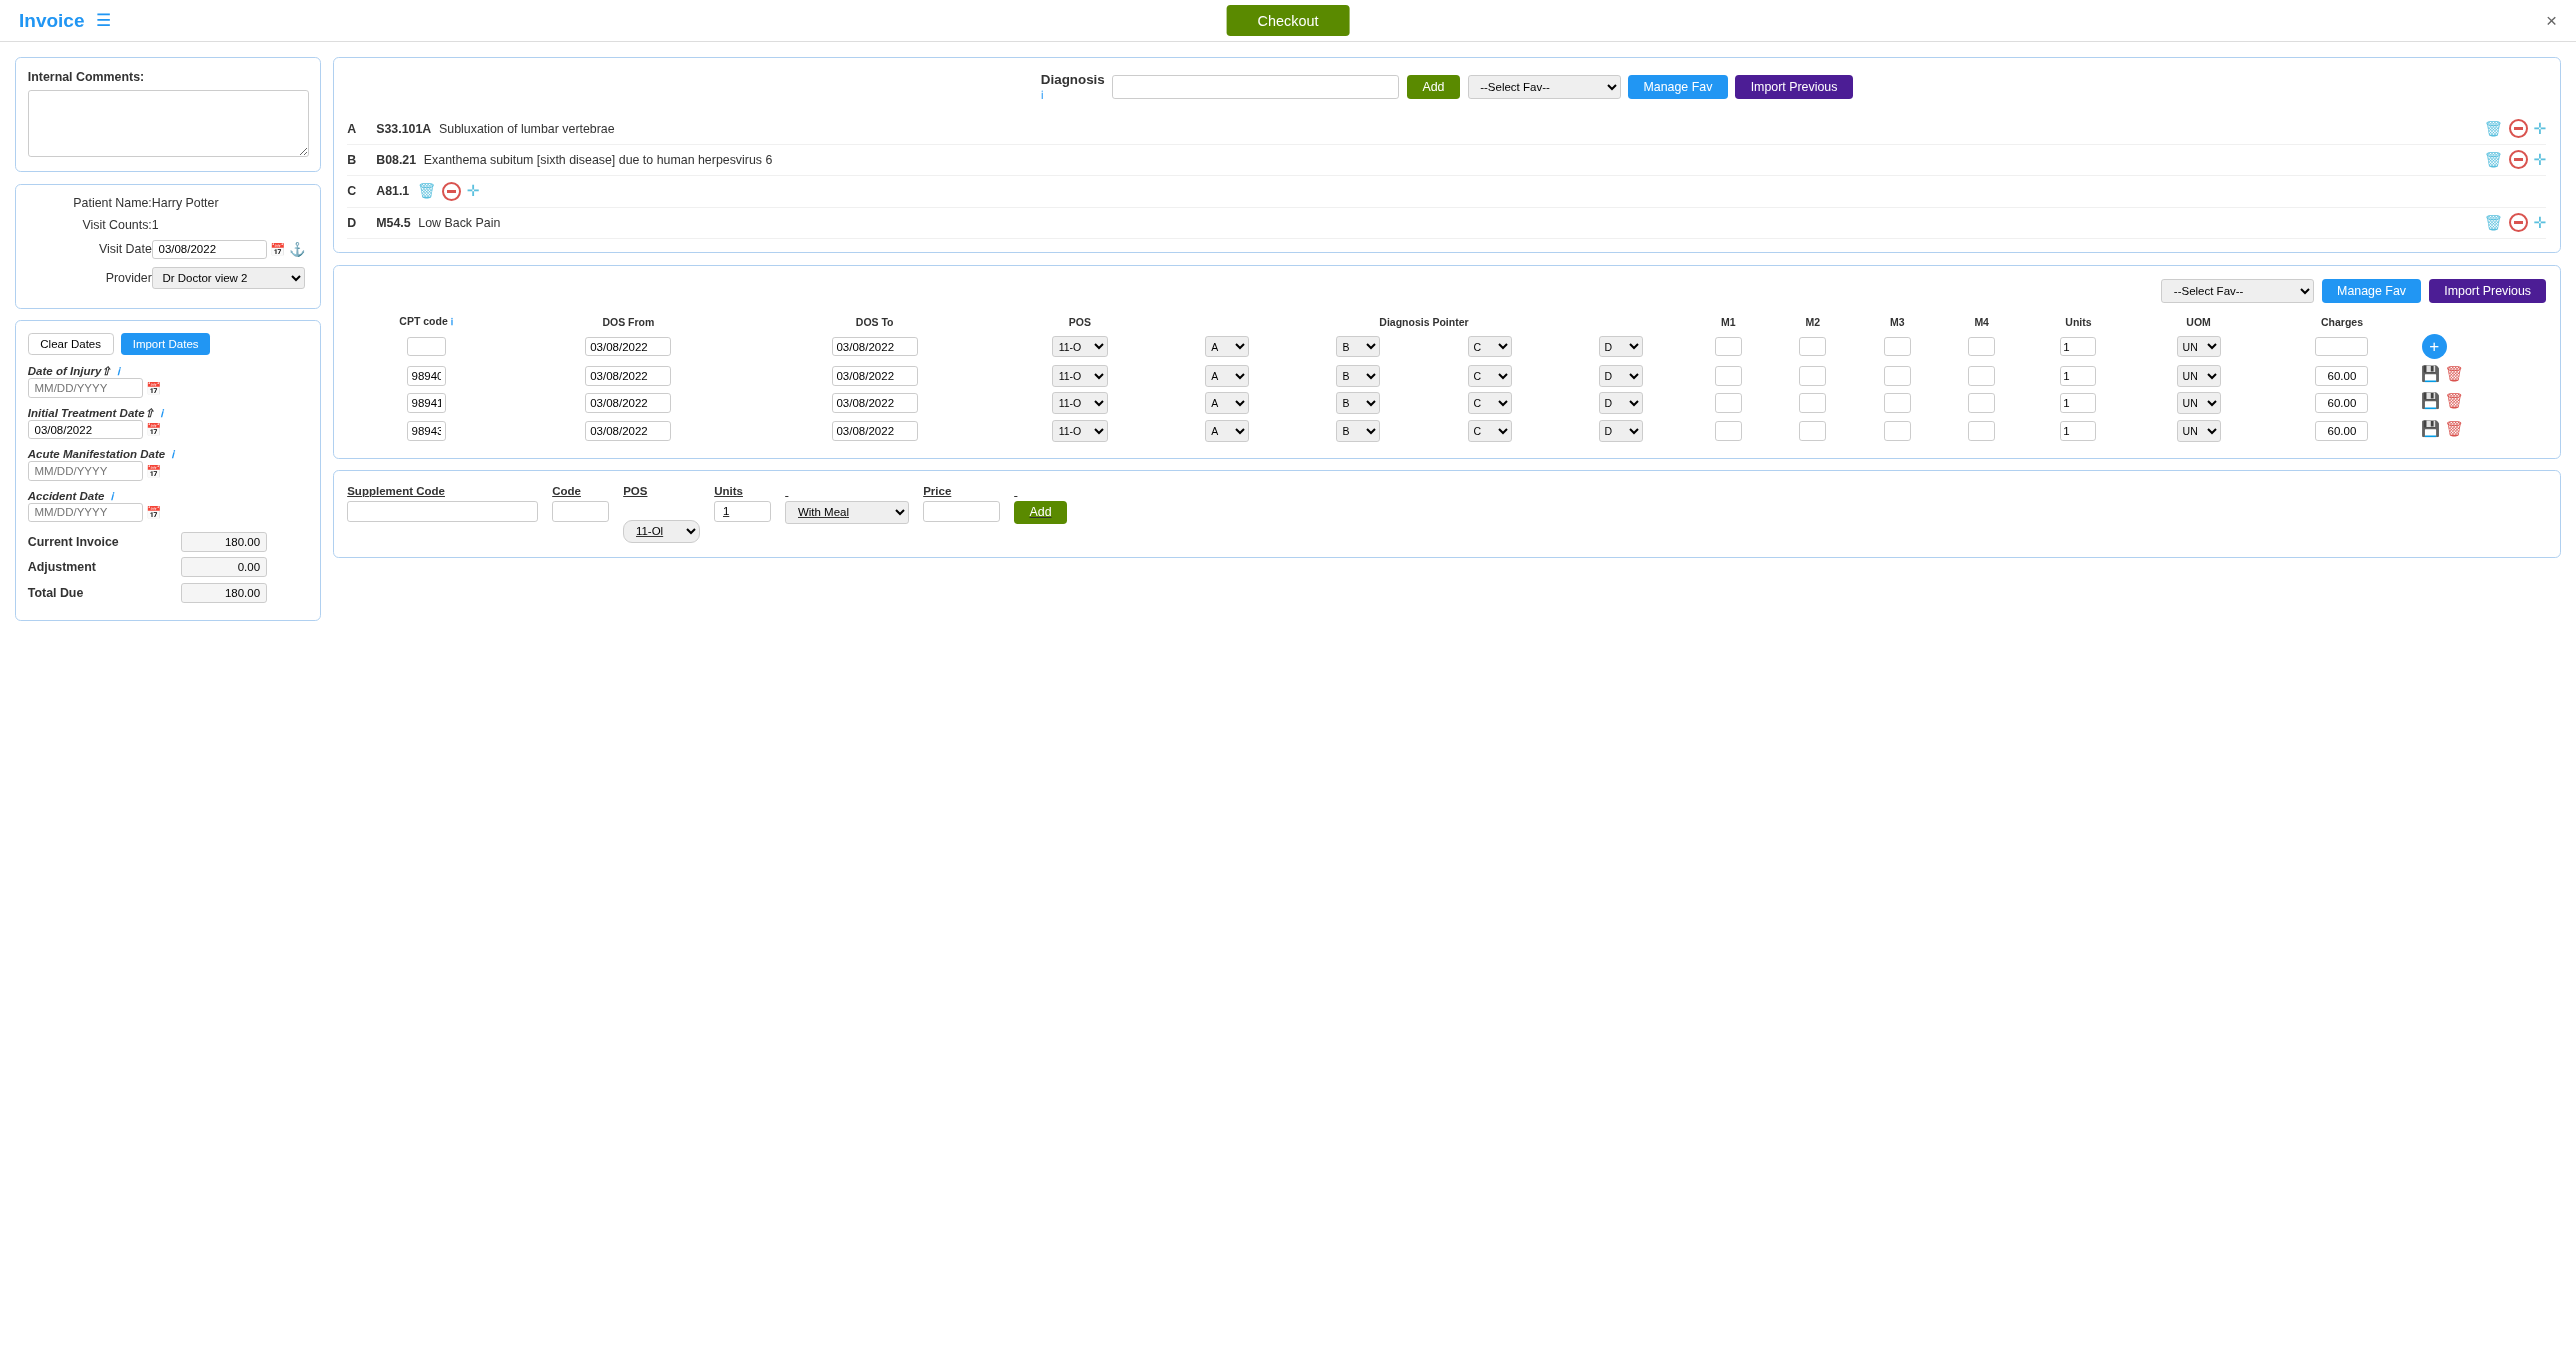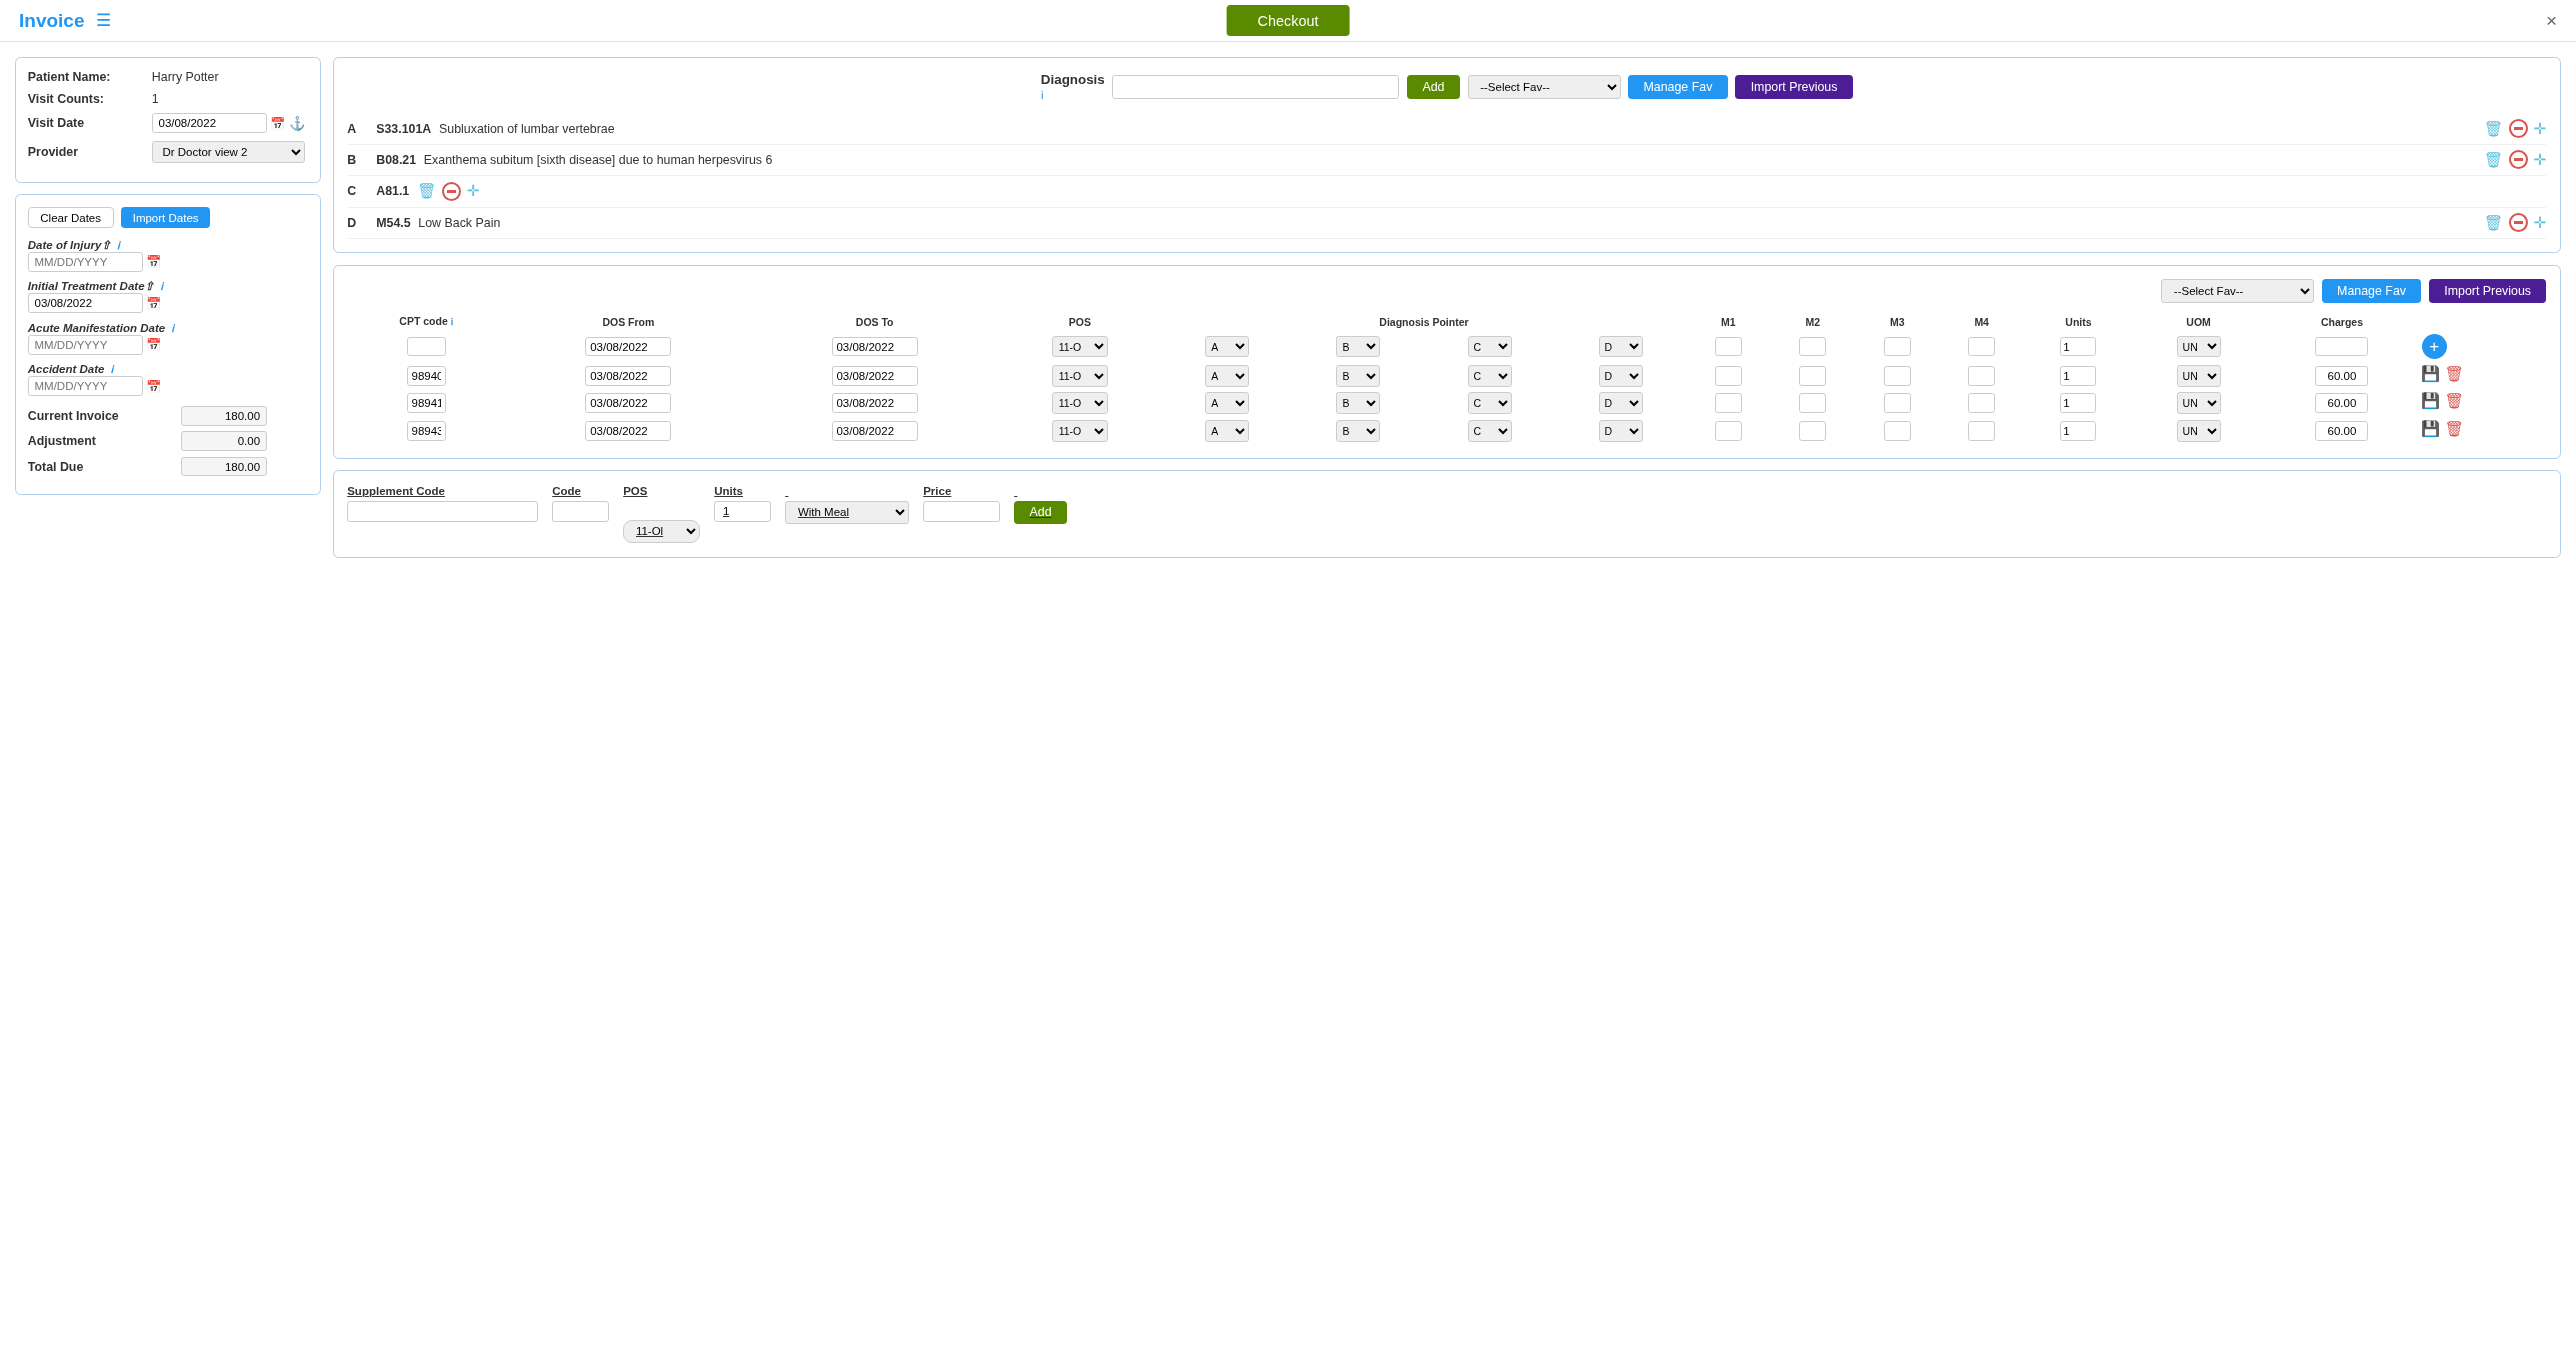--- a/index.html
+++ b/index.html
@@ -20,21 +20,21 @@
     
     .left-panel { width: 306px; flex-shrink: 0; display: flex; flex-direction: column; gap: 11.5px; }
 
     
     .card { border: 1px solid #b0d0f0; border-radius: 5.7px; padding: 11.5px; background: #fff; }
 
     .internal-comments-label { font-weight: bold; font-size: 12.4px; margin-bottom: 5.7px; display: block; }
     .internal-comments-textarea { width: 100%; height: 67px; border: 1px solid #ccc; border-radius: 2.9px; resize: vertical; padding: 3.8px; font-size: 11.5px; }
 
     .patient-info-row { display: flex; align-items: center; margin-bottom: 7.7px; }
-    .patient-info-label { font-weight: bold; width: 124px; flex-shrink: 0; }
+    .patient-info-label { font-weight: normal; width: 124px; flex-shrink: 0; text-align: right; }
     .patient-info-value { flex: 1; }
 
     .date-input-wrapper { display: flex; align-items: center; gap: 3.8px; }
     .date-input { border: 1px solid #ccc; border-radius: 2.9px; padding: 2.9px 5.7px; font-size: 11.5px; width: 115px; }
     .calendar-icon { color: #555; cursor: pointer; }
     .anchor-icon { color: #2196F3; cursor: pointer; font-size: 13.4px; }
 
     .provider-select { border: 1px solid #ccc; border-radius: 2.9px; padding: 2.9px 5.7px; font-size: 11.5px; width: 153px; }
 
     
@@ -120,20 +120,24 @@
   <div class="header-center">
     <button class="checkout-btn">Checkout</button>
   </div>
   <button class="close-btn">×</button>
 </div>
 
 <div class="main">
 
   <div class="left-panel">
 
+    <div class="card">
+      <span class="internal-comments-label">Internal Comments:</span>
+      <textarea class="internal-comments-textarea" style=""></textarea>
+    </div>
 
     <div class="card">
       <div class="patient-info-row">
         <span class="patient-info-label">Patient Name:</span>
         <span class="patient-info-value">Harry Potter</span>
       </div>
       <div class="patient-info-row">
         <span class="patient-info-label">Visit Counts:</span>
         <span class="patient-info-value">1</span>
       </div>

